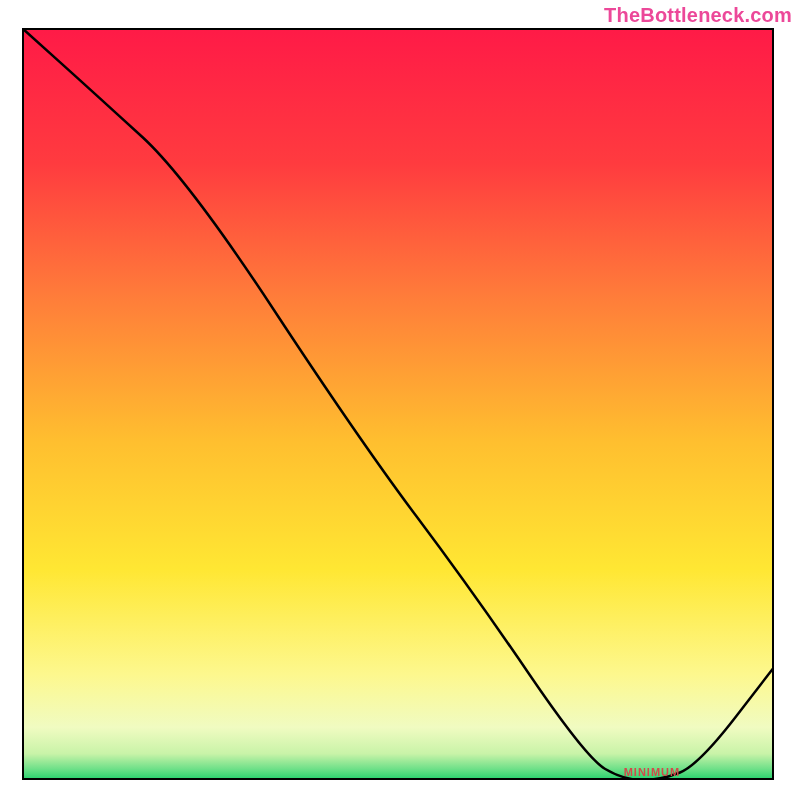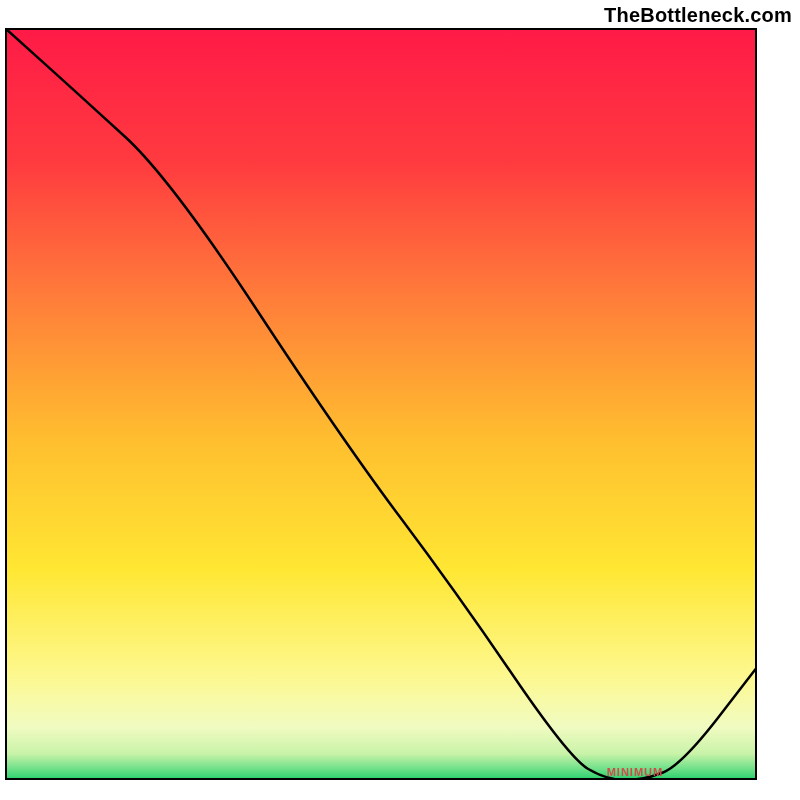--- a/index.html
+++ b/index.html
@@ -15,27 +15,27 @@
     position: relative;
     width: 800px;
     height: 800px;
   }
   .attribution {
     position: absolute;
     top: 4px;
     right: 8px;
     font-size: 20px;
     font-weight: 600;
-    color: #000000;
+    color: #ec4899;
     letter-spacing: 0.2px;
   }
   .plot-area {
     position: absolute;
     top: 28px;
-    left: 5px;
+    left: 22px;
     width: 752px;
     height: 752px;
   }
   .plot-area svg {
     display: block;
   }
   .minimum-label {
     position: absolute;
     font-size: 11px;
     font-weight: 700;

